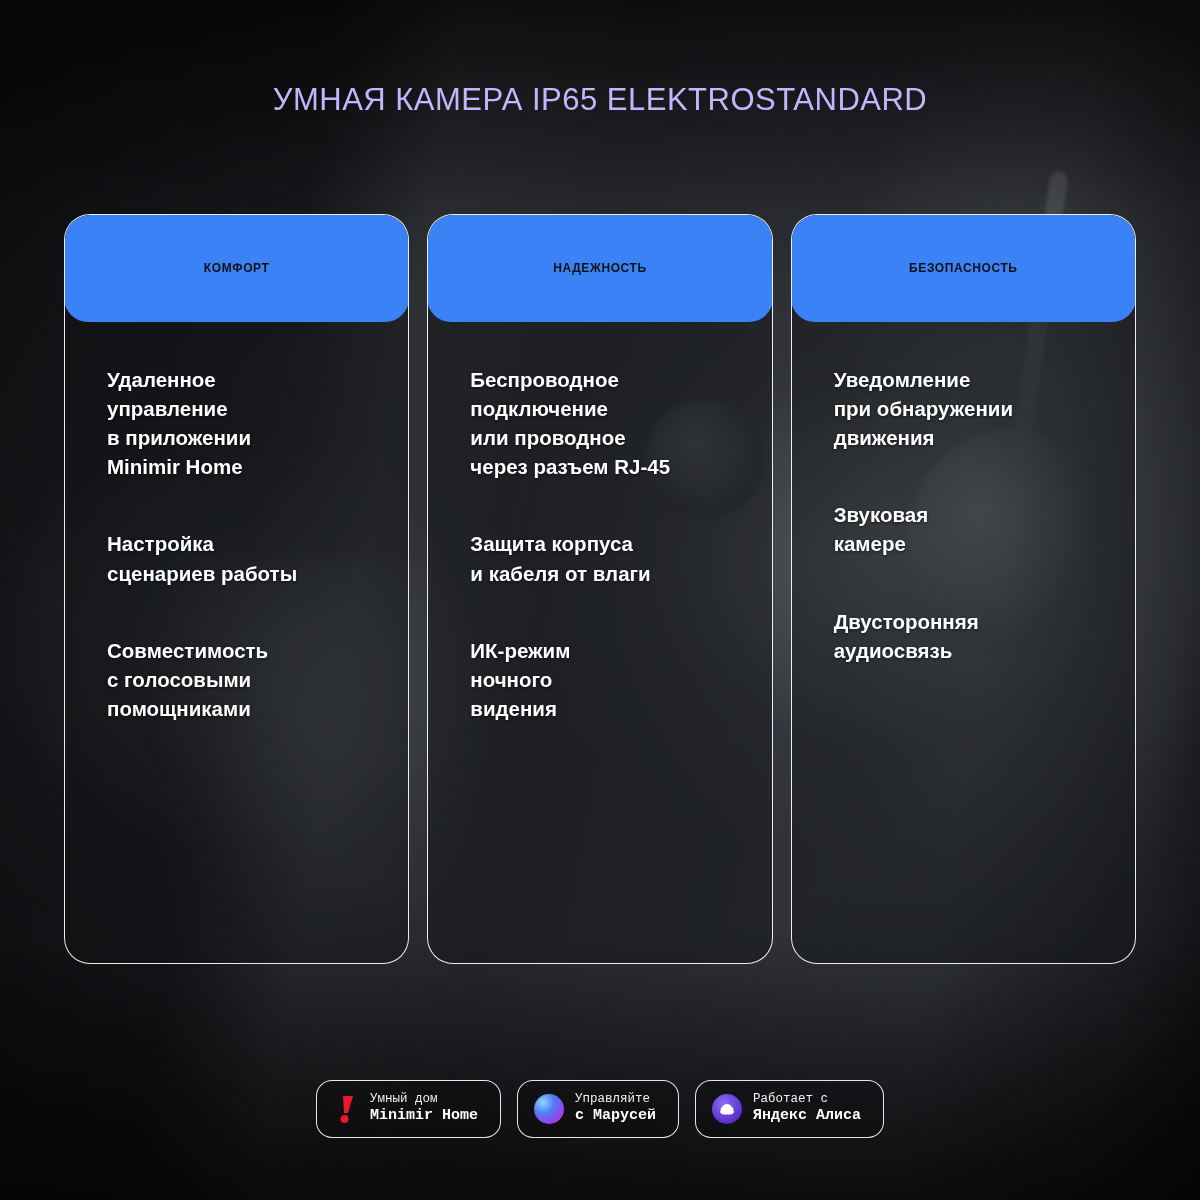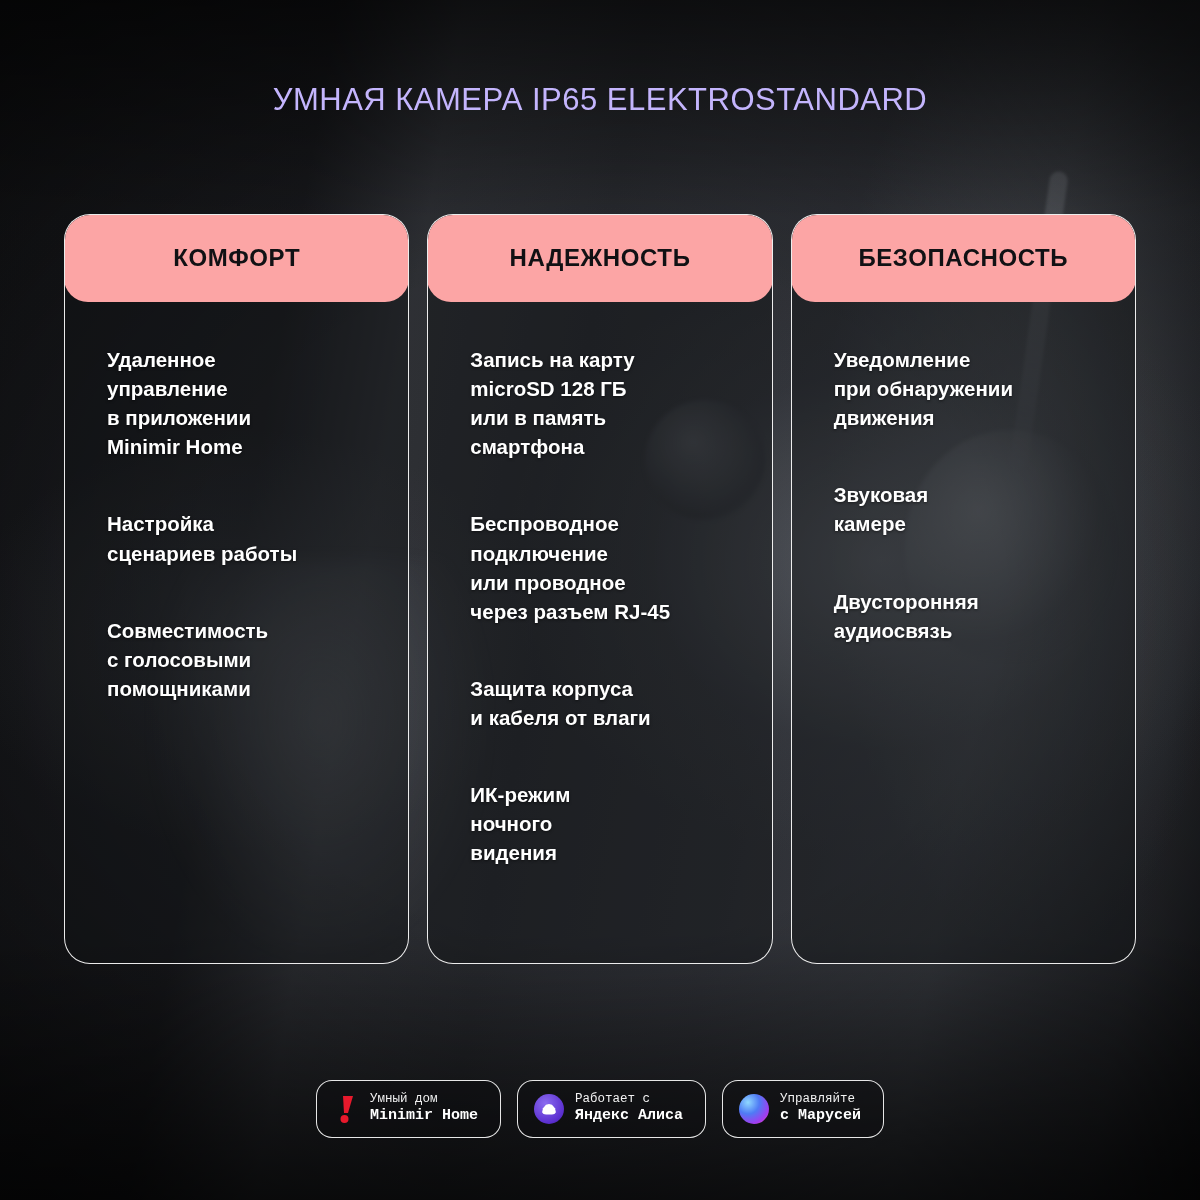--- a/index.html
+++ b/index.html
@@ -96,29 +96,29 @@
     width: 346px;
     border: 1.5px solid rgba(255,255,255,0.92);
     border-radius: 26px;
     background: rgba(18,19,22,0.46);
     overflow: hidden;
     display: flex;
     flex-direction: column;
     height: 748px;
   }
   .col-head {
-    background: #fca5a5;
+    background: #3b82f6;
     color: #111114;
     border-radius: 24px;
     margin: -1px;
-    height: 88px;
+    height: 108px;
     display: flex;
     align-items: center;
     justify-content: center;
-    font-size: 24px;
+    font-size: 12px;
     font-weight: bold;
     letter-spacing: 0.6px;
     text-transform: uppercase;
   }
   .col-body {
     flex: 1;
     padding: 44px 24px 30px 42px;
     display: flex;
     flex-direction: column;
     gap: 48px;
@@ -224,24 +224,20 @@
 сценариев работы</div>
         <div class="feature">Совместимость
 с голосовыми
 помощниками</div>
       </div>
     </div>
 
     <div class="column">
       <div class="col-head">НАДЕЖНОСТЬ</div>
       <div class="col-body">
-        <div class="feature">Запись на карту
-microSD 128 ГБ
-или в память
-смартфона</div>
         <div class="feature">Беспроводное
 подключение
 или проводное
 через разъем RJ-45</div>
         <div class="feature">Защита корпуса
 и кабеля от влаги</div>
         <div class="feature">ИК-режим
 ночного
 видения</div>
       </div>
@@ -271,30 +267,30 @@
           <circle cx="11.5" cy="25" r="4" fill="#e8192c"></circle>
         </svg>
       </span>
       <span class="badge-text">
         <span class="small">Умный дом</span>
         <span class="big">Minimir Home</span>
       </span>
     </div>
 
     <div class="badge">
+      <span class="ic ic-marusya"></span>
+      <span class="badge-text">
+        <span class="small">Управляйте</span>
+        <span class="big">с Марусей</span>
+      </span>
+    </div>
+
+    <div class="badge">
       <span class="ic ic-alice"></span>
       <span class="badge-text">
         <span class="small">Работает с</span>
         <span class="big">Яндекс Алиса</span>
       </span>
     </div>
 
-    <div class="badge">
-      <span class="ic ic-marusya"></span>
-      <span class="badge-text">
-        <span class="small">Управляйте</span>
-        <span class="big">с Марусей</span>
-      </span>
-    </div>
-
   </div>
 
 </div>
 
 </body></html>

